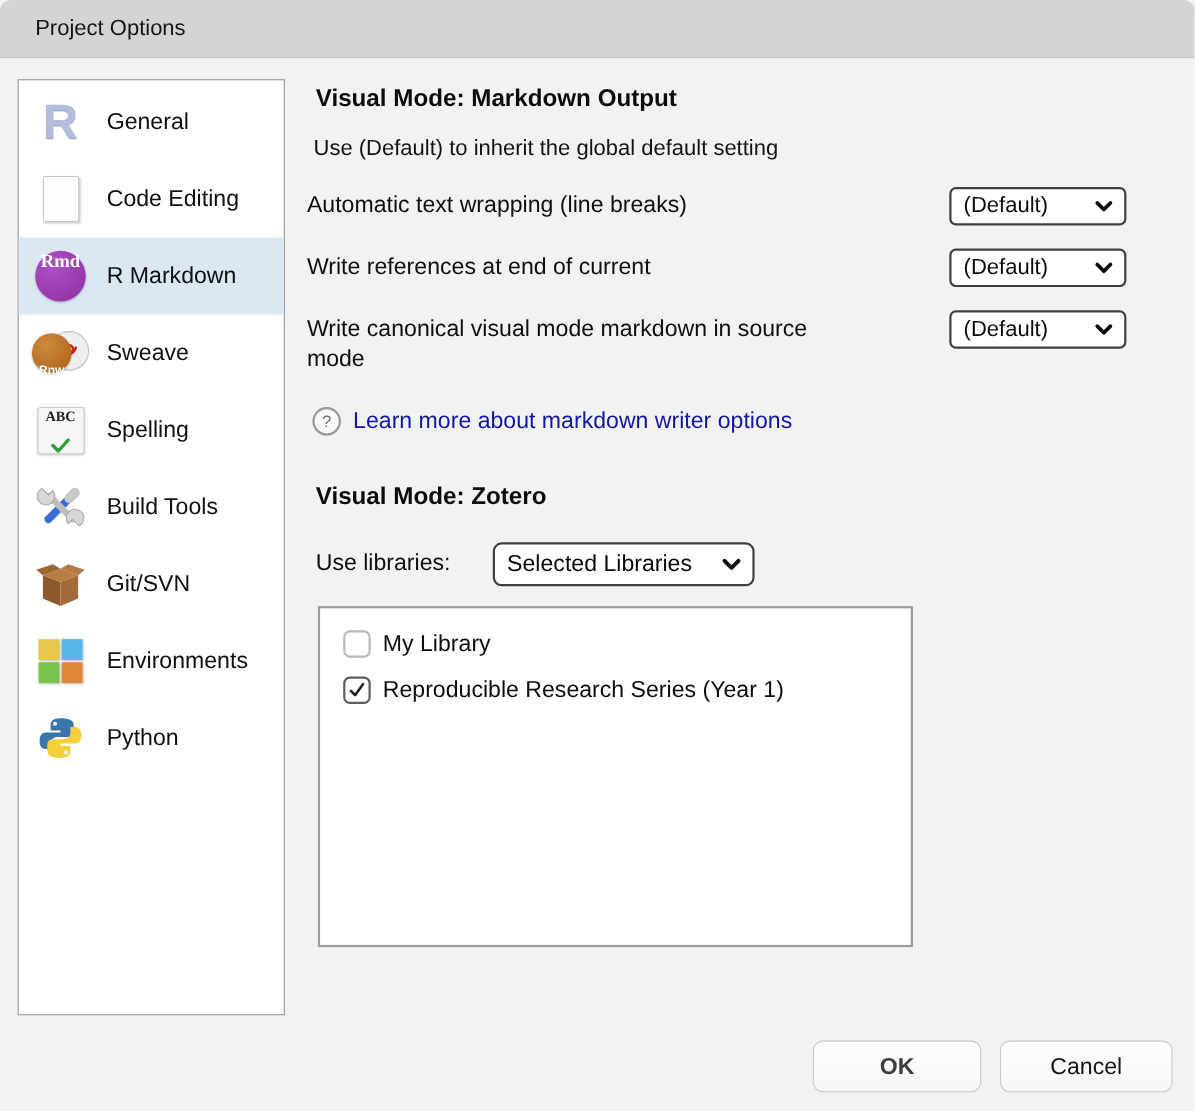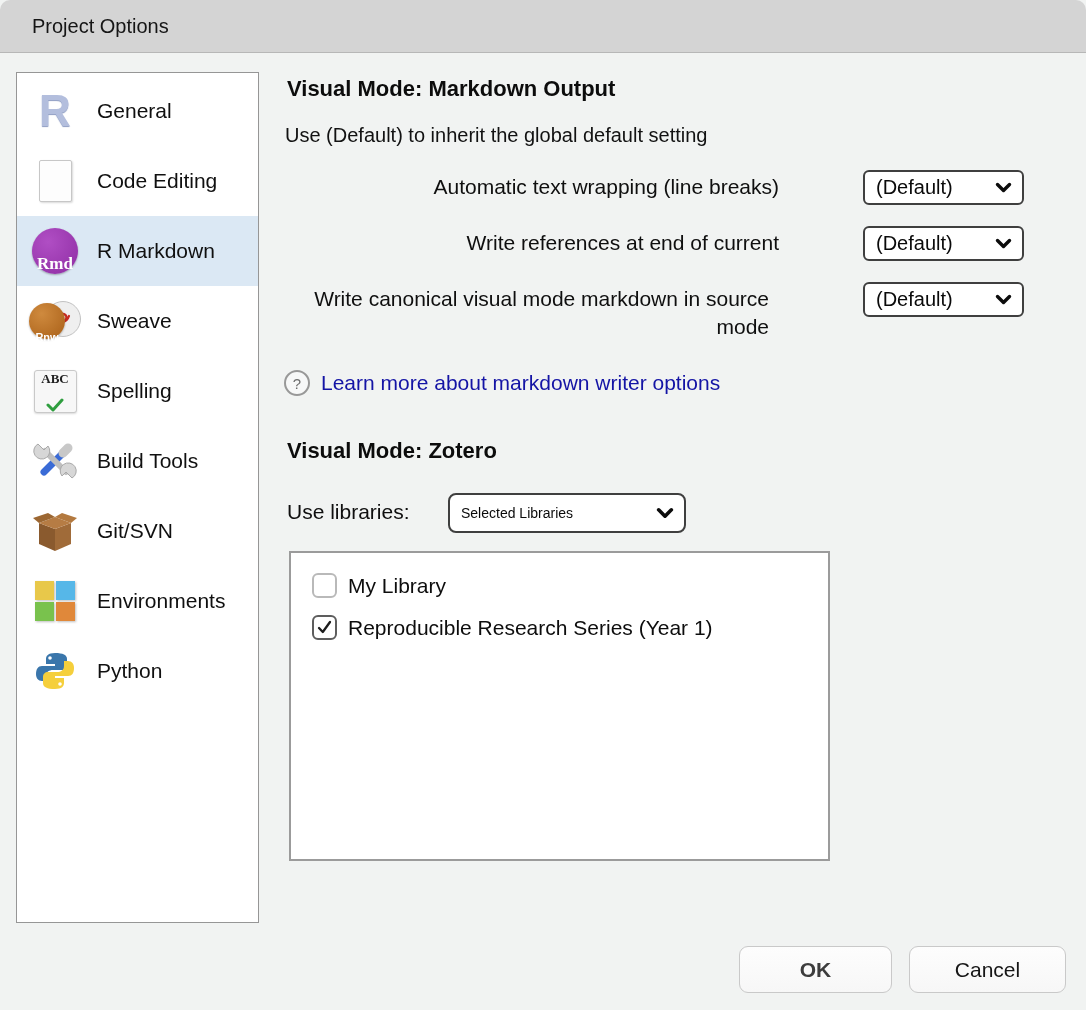--- a/index.html
+++ b/index.html
@@ -31,21 +31,21 @@
   .side-item .ic{width:52px;min-width:52px;height:52px;display:flex;align-items:center;justify-content:center;}
   .side-item .lbl{font-size:21px;color:#101010;}
 
   
   .r-letter{font-weight:bold;font-size:44px;line-height:1;color:#b3bedd;text-shadow:0 1px 1px #8d9cc2;}
   .doc-ic{width:33px;height:42px;background:#fdfdfd;border:1px solid #c7c7c7;border-radius:2px;
     box-shadow:1px 1px 2px rgba(0,0,0,.15);padding:4px 3px;box-sizing:border-box;}
   .doc-ic .bline{height:3px;width:16px;background:#4d94d0;margin-bottom:3px;}
   .doc-ic .gline{height:2px;background:#9a9a9a;margin-bottom:2.5px;}
   .rmd-circle{width:46px;height:46px;border-radius:50%;background:radial-gradient(circle at 35% 30%,#b04ec4,#8e2da3);
-    display:flex;align-items:flex-end;justify-content:center;box-shadow:0 1px 2px rgba(0,0,0,.3);}
+    display:flex;align-items:flex-start;justify-content:center;box-shadow:0 1px 2px rgba(0,0,0,.3);}
   .rmd-circle span{color:#fff;font-family:"Liberation Serif","DejaVu Serif",serif;font-size:17px;font-weight:bold;}
   .sweave-wrap{position:relative;width:54px;height:40px;}
   .rnw-circle{position:absolute;left:0;top:2px;width:36px;height:36px;border-radius:50%;
     background:radial-gradient(circle at 35% 30%,#cf8a3e,#a85f17);display:flex;align-items:center;justify-content:center;
     box-shadow:0 1px 2px rgba(0,0,0,.3);z-index:2;}
   .rnw-circle span{color:#fff;font-size:11px;font-weight:bold;margin-top:32px;}
   .pdf-circle{position:absolute;right:0;top:0;width:36px;height:36px;border-radius:50%;
     background:#efefef;border:1px solid #c2c2c2;box-sizing:border-box;
     display:flex;align-items:center;justify-content:center;z-index:1;}
   .abc-box{width:41px;height:41px;background:#f7f7f7;border:1px solid #c9c9c9;border-radius:3px;
@@ -54,21 +54,21 @@
   .env-cube{width:40px;height:40px;display:grid;grid-template-columns:1fr 1fr;grid-template-rows:1fr 1fr;gap:2px;
     filter:drop-shadow(1px 1px 1px rgba(0,0,0,.25));}
   .env-cube div:nth-child(1){background:#e8c84a;}
   .env-cube div:nth-child(2){background:#56b7e8;}
   .env-cube div:nth-child(3){background:#79c24d;}
   .env-cube div:nth-child(4){background:#e0883a;}
 
   
   .h1{position:absolute;font-size:22px;font-weight:bold;color:#0c0c0c;}
   .subtitle{position:absolute;left:285px;top:124px;font-size:20px;color:#121212;}
-  .opt-label{position:absolute;left:299px;font-size:21px;color:#0f0f0f;width:480px;line-height:1.33;text-align:right;}
+  .opt-label{position:absolute;left:279px;font-size:21px;color:#0f0f0f;width:480px;line-height:1.33;}
   .select-box{
     position:absolute;height:35px;background:#ffffff;border:2px solid #3f3f3f;border-radius:6px;
     display:flex;align-items:center;justify-content:space-between;box-sizing:border-box;
     padding:0 10px 0 11px;cursor:default;
   }
   .select-box .val{font-size:20px;color:#0a0a0a;}
   .help-circle{
     position:absolute;left:284px;top:370px;width:26px;height:26px;border-radius:50%;
     border:2px solid #989898;box-sizing:border-box;display:flex;align-items:center;justify-content:center;
     font-size:15px;color:#6e6e6e;background:#f7f8f8;
@@ -239,21 +239,21 @@
 
 <div class="help-circle">
   <span>?</span>
 </div>
 <div class="help-link">Learn more about markdown writer options</div>
 
 <div class="h1" style="left:287px;top:438px;">Visual Mode: Zotero</div>
 
 <div class="uselib-label">Use libraries:</div>
 <div class="select-box" style="left:448px;top:493px;width:238px;height:40px;border-radius:8px;">
-  <span class="val" style="font-size:14px;">Selected Libraries</span>
+  <span class="val" style="font-size:21px;">Selected Libraries</span>
   <svg width="18" height="12" viewBox="0 0 17 11">
       <polyline points="2.5,2.5 8.5,8.5 14.5,2.5" fill="none" stroke="#0c0c0c" stroke-width="3.4" stroke-linecap="round" stroke-linejoin="round"></polyline>
     </svg>
 </div>
 
 <div class="listbox">
   <div class="chk-row">
     <span class="chk unchecked"></span>
     <span class="chk-label">My Library</span>
   </div>

